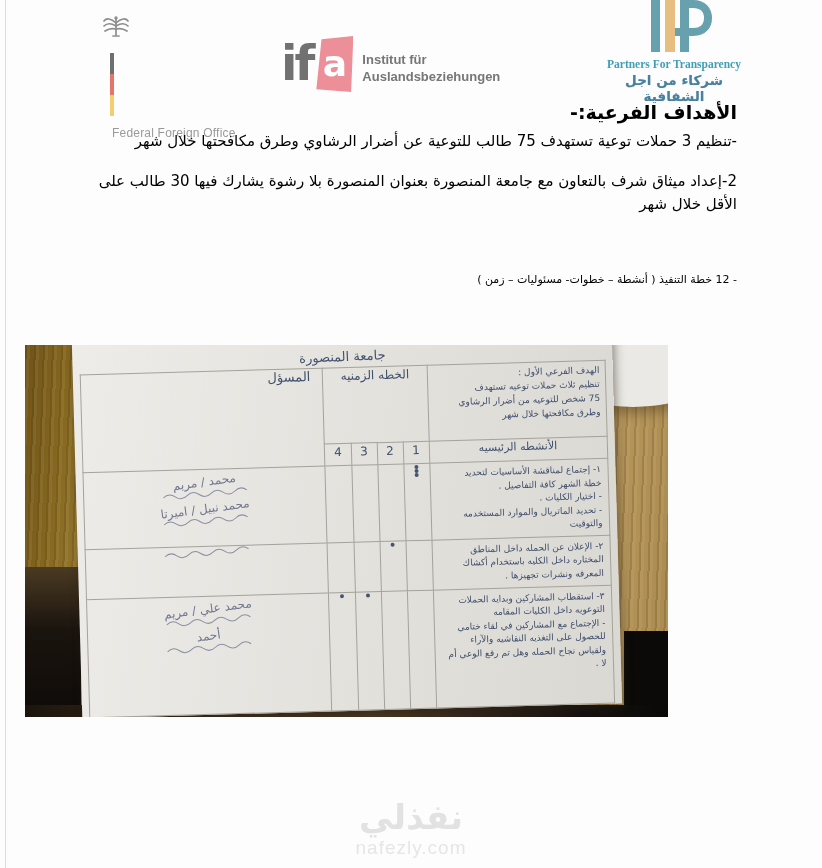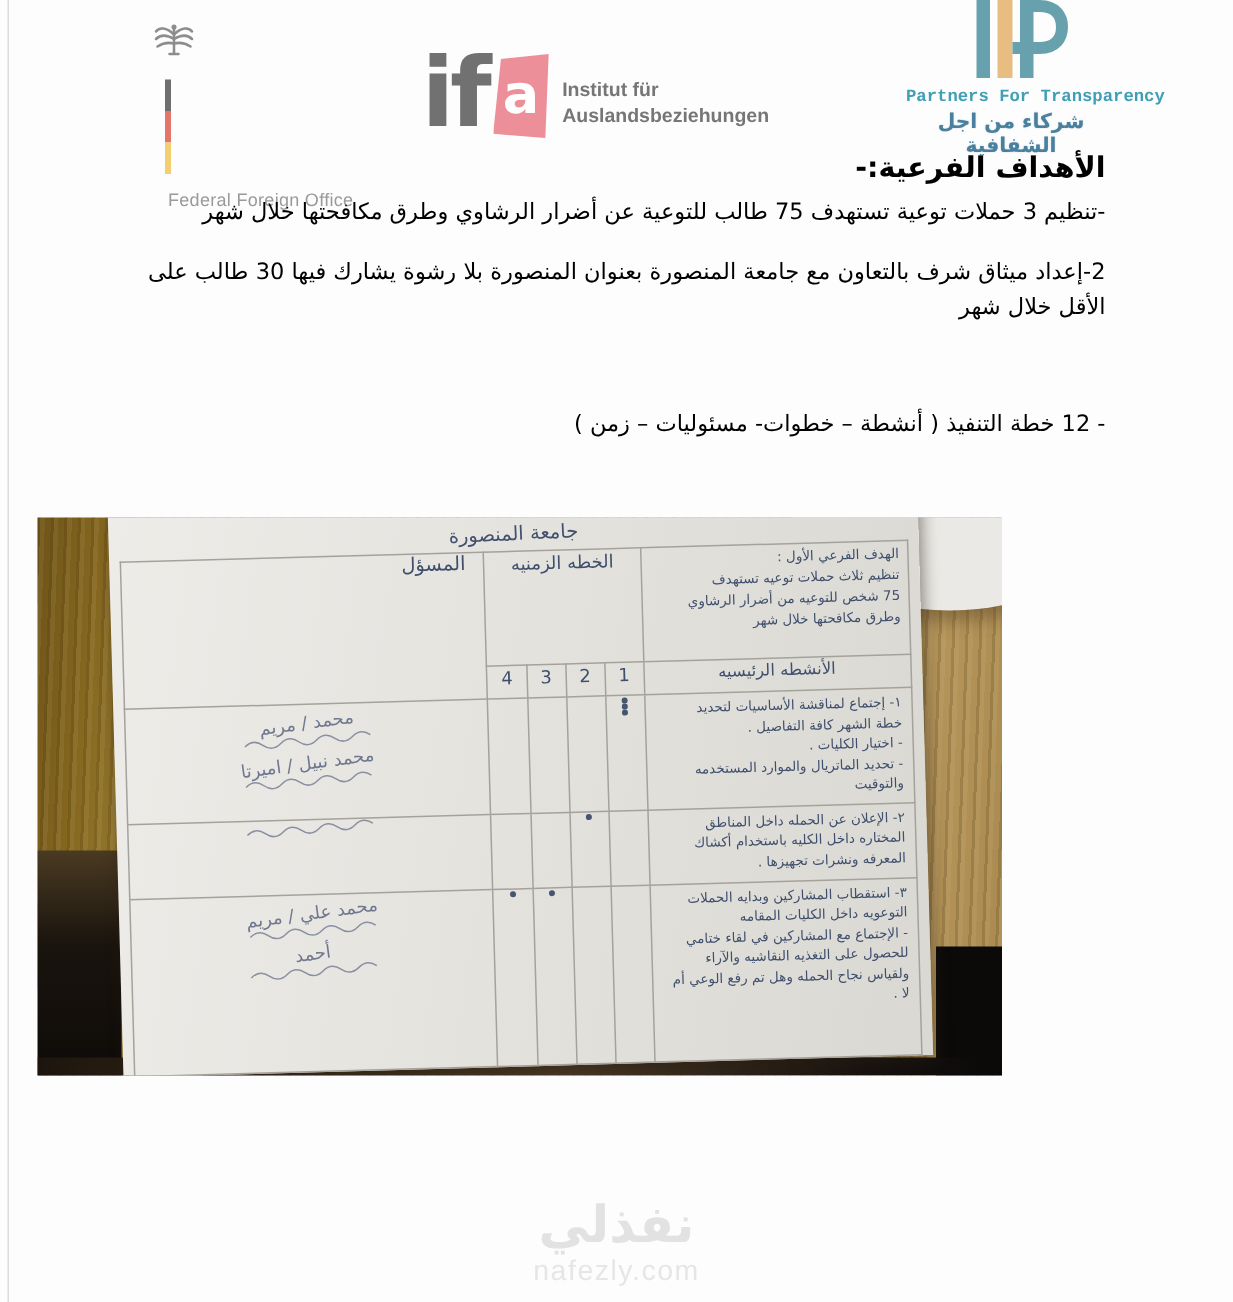--- a/index.html
+++ b/index.html
@@ -12,43 +12,43 @@
   .ffo-eagle{margin-top:4px;}
   .ffo-stripe{width:4px;margin-left:8px;margin-top:8px;}
   .ffo-stripe div{width:4px;}
   .ffo-s1{height:21px;background:#6f6f6f;}
   .ffo-s2{height:21px;background:#e4756a;}
   .ffo-s3{height:21px;background:#f3cf6f;}
   .ffo-label{margin:10px 0 0 10px;font-family:"Liberation Sans",sans-serif;
              font-size:12px;color:#9a9a9a;letter-spacing:.2px;}
 
   .ifa{position:absolute;left:281px;top:36px;display:flex;align-items:flex-start;}
-  .ifa-if{font-family:"DejaVu Sans",sans-serif;font-weight:700;font-size:64px;line-height:54px;
+  .ifa-if{font-family:"DejaVu Sans",sans-serif;font-weight:700;font-size:48px;line-height:54px;
           color:#717171;letter-spacing:-3px;}
   .ifa-flag{position:relative;width:37px;height:56px;margin-left:4px;background:#ec8f98;
             clip-path:polygon(14% 6%,100% 0%,94% 100%,0% 95%);}
   .ifa-a{position:absolute;left:0;right:0;top:8px;text-align:center;color:#ffffff;
          font-weight:700;font-size:36px;line-height:40px;}
   .ifa-text{margin:16px 0 0 9px;font-family:Liberation Sans, sans-serif;font-weight:700;
             font-size:13px;line-height:1.3;color:#767676;}
 
   .pft{position:absolute;left:604px;top:0;width:140px;text-align:center;}
-  .pft-en{font-family:Liberation Mono, monospace;font-weight:700;font-size:11.5px;
+  .pft-en{font-family:Liberation Serif, serif;font-weight:700;font-size:11.5px;
           color:#3f9fb4;margin-top:2px;white-space:nowrap;}
   .pft-ar{direction:rtl;font-size:13.5px;font-weight:700;color:#49809f;margin-top:2px;
           text-shadow:0 0 1px rgba(120,150,170,.5);}
 
   
   .doc-text{position:absolute;right:85px;top:101px;width:655px;direction:rtl;
             text-align:right;color:#000;}
   .doc-text p{margin:0;}
   .t-heading{font-size:19px;font-weight:700;}
   .t-obj1{font-size:15px;margin-top:9px !important;}
   .t-obj2{font-size:15px;margin-top:20px !important;line-height:1.55;}
-  .t-plan{font-size:15px;margin-top:56px !important;}
+  .t-plan{font-size:11px;margin-top:56px !important;}
 
   
   .photo{position:absolute;left:25px;top:345px;width:643px;height:372px;overflow:hidden;
     background:
       repeating-linear-gradient(92deg, rgba(60,40,5,.16) 0 2px, rgba(255,240,200,.07) 2px 5px, rgba(0,0,0,0) 5px 9px),
       linear-gradient(96deg,#6e5319 0%,#84661f 6%,#94772e 11%,#a98844 22%,#b3914f 38%,#ba9a5f 60%,#bc9d63 78%,#b29257 92%,#a8894f 100%);}
   .plate{position:absolute;right:-70px;top:-58px;width:210px;height:120px;border-radius:50%;
          background:#eae9e5;box-shadow:0 7px 12px rgba(80,60,30,.45);}
   .dark-bl{position:absolute;left:0;top:222px;width:56px;height:150px;
            background:linear-gradient(180deg,#4a3a22,#1a140e 42%,#0e0b08);}

